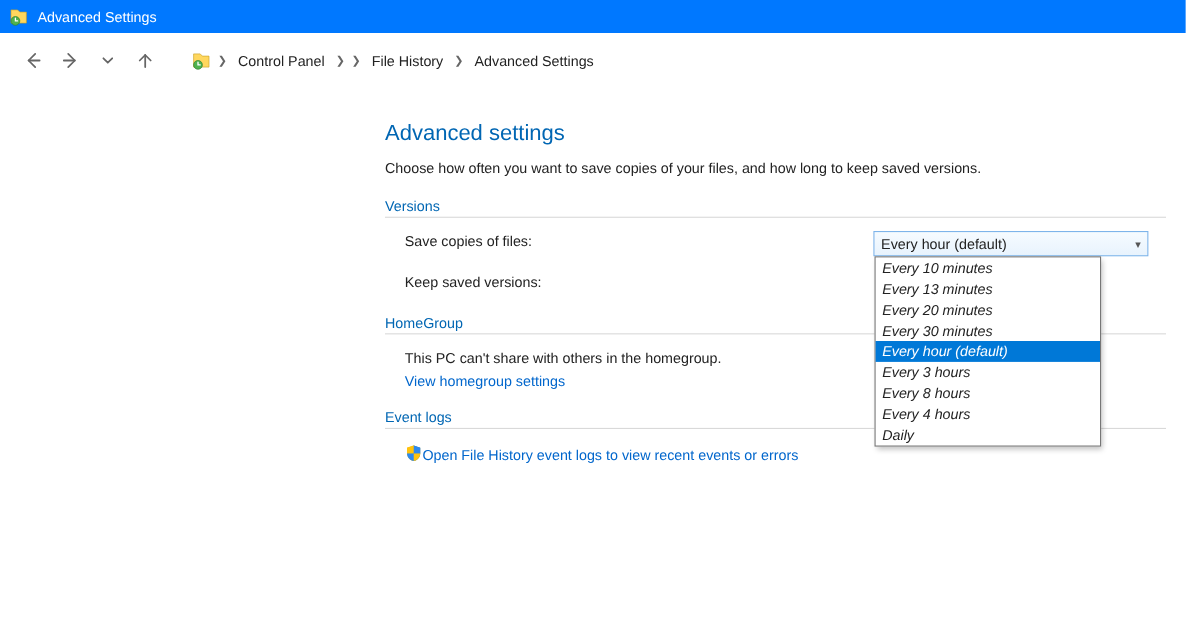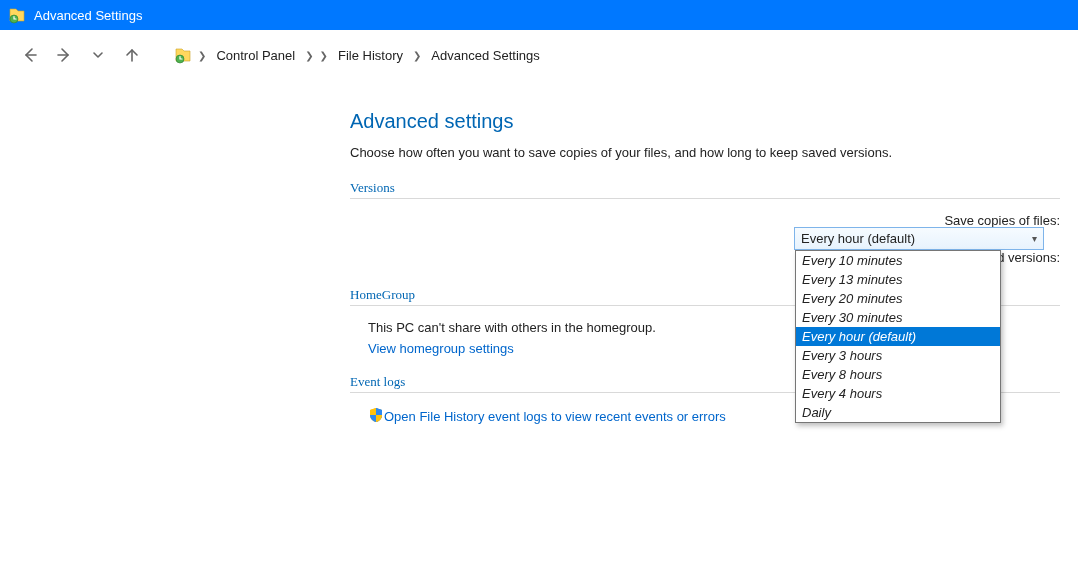--- a/index.html
+++ b/index.html
@@ -14,25 +14,25 @@
   .nav-btn svg { stroke: currentColor; }
   .breadcrumb { display: flex; align-items: center; gap: 6px; margin-left: 20px; font-size: 13px; }
   .breadcrumb .bc-icon svg { display: block; }
   .breadcrumb .sep { color: #666; font-size: 10px; }
   .breadcrumb .link { color: #222; cursor: pointer; padding: 2px 4px; }
 
   .content { padding: 30px 0 0 350px; width: 1060px; }
   .page-title { color: #0066b3; font-size: 20px; font-weight: 400; margin-bottom: 12px; }
   .page-desc { font-size: 13px; margin-bottom: 20px; }
 
-  .section-head { color: #0066b3; font-size: 13px; padding-bottom: 2px; border-bottom: 1px solid #d9d9d9; margin-bottom: 14px; margin-top: 18px; font-family: Liberation Serif, serif; }
+  .section-head { color: #0066b3; font-size: 13px; padding-bottom: 2px; border-bottom: 1px solid #d9d9d9; margin-bottom: 14px; margin-top: 18px; }
 
-  .row { display: flex; align-items: center; margin-bottom: 22px; padding-left: 18px; position: relative; justify-content: flex-end; }
+  .row { display: flex; align-items: center; margin-bottom: 22px; padding-left: 18px; position: relative; }
   .row .label { font-size: 13px; }
-  .dropdown-wrap { position: absolute; left: 444px; top: -2px; margin-top: 16px; }
+  .dropdown-wrap { position: absolute; left: 444px; top: -2px; }
 
   .dropdown { width: 250px; height: 23px; border: 1px solid #7eb4ea; background: linear-gradient(#f6fbff,#e8f3fd); display: flex; align-items: center; padding: 0 6px; cursor: pointer; position: relative; }
   .dropdown .dd-text { flex: 1; font-size: 13px; }
   .dropdown .chevron { color: #555; font-size: 10px; }
 
   .dropdown-menu { position: absolute; left: 0; top: 22px; width: 206px; border: 1px solid #767676; background: #fff; box-shadow: 2px 3px 5px rgba(0,0,0,0.25); z-index: 10; font-style: italic; }
   .dropdown-menu .opt { padding: 2px 6px; font-size: 13px; cursor: pointer; }
   .dropdown-menu .opt.selected { background: #0078d7; color: #fff; }
 
   .body-text { padding-left: 18px; font-size: 13px; margin-bottom: 6px; }

